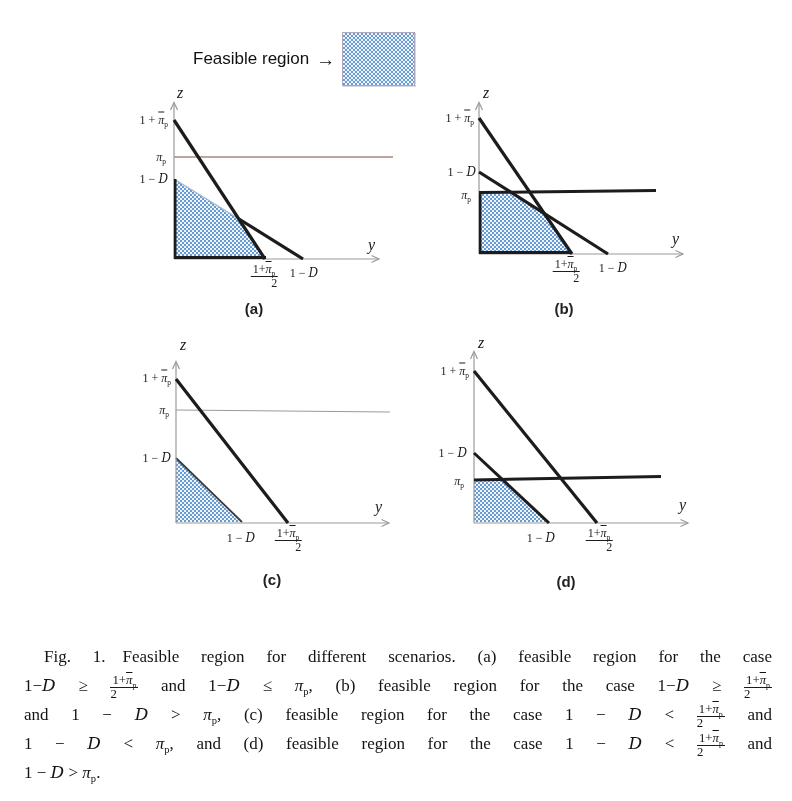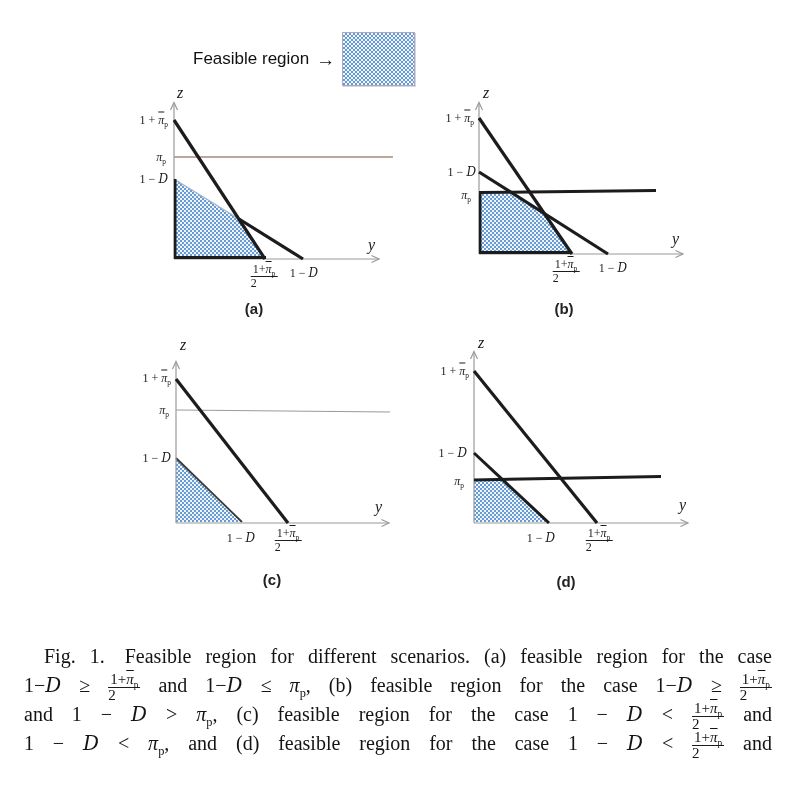--- a/index.html
+++ b/index.html
@@ -16,30 +16,30 @@
           background-size:4px 4px;box-shadow:1px 1px 0 #d8d4e0;}
 
   
   .ml{position:absolute;white-space:nowrap;font-size:12px;color:#1c1c1c;}
   .zt{transform:translate(-100%,-50%);}          
   .xt{transform:translate(-50%,0);}              
   .axl{font-style:italic;font-size:16px;}        
   .iv{font-style:italic;}
   .ovl{text-decoration:overline;text-decoration-thickness:1px;}
   sub{font-size:0.62em;font-style:normal;line-height:0;}
-  .frac{display:inline-block;text-align:left;line-height:1.12;vertical-align:-0.85em;}
+  .frac{display:inline-block;text-align:right;line-height:1.12;vertical-align:-0.85em;}
   .fnum{display:block;border-bottom:1px solid #1c1c1c;padding:0 2px;}
   .fden{display:block;}
 
   
   .subcap{position:absolute;transform:translate(-50%,0);
           font-family:"Liberation Sans", sans-serif;font-weight:bold;font-size:15px;color:#222;}
 
   
-  .figcap{position:absolute;left:24px;top:642px;width:748px;font-size:20px;
+  .figcap{position:absolute;left:24px;top:642px;width:748px;font-size:17px;
           line-height:29px;color:#141414;}
   .capline{text-align:justify;text-align-last:justify;height:29px;}
   .capline.first{text-indent:20px;}
   .capline.last{text-align-last:left;height:auto;}
   .figcap .frac{font-size:0.75em;vertical-align:-0.55em;line-height:1.05;}
   .dcal{font-style:italic;font-family:"DejaVu Serif", serif;}
 </style>
 </head>
 <body>
 
@@ -144,15 +144,16 @@
   <span class="ml zt" style="left:464px;top:481px;"><span class="iv">π</span><sub>p</sub></span>
   <span class="ml xt" style="left:541px;top:531px;">1 − <span class="dcal">D</span></span>
   <span class="ml xt" style="left:599px;top:527px;"><span class="frac"><span class="fnum">1+<span class="iv ovl">π</span><sub>p</sub></span><span class="fden">2</span></span></span>
   <span class="subcap" style="left:566px;top:573px;">(d)</span>
 
   <div class="figcap">
     <div class="capline first">Fig. 1.  Feasible region for different scenarios. (a) feasible region for the case</div>
     <div class="capline">1−<span class="dcal">D</span> ≥ <span class="frac"><span class="fnum">1+<span class="iv ovl">π</span><sub>p</sub></span><span class="fden">2</span></span> and 1−<span class="dcal">D</span> ≤ <span class="iv">π</span><sub>p</sub>, (b) feasible region for the case 1−<span class="dcal">D</span> ≥ <span class="frac"><span class="fnum">1+<span class="iv ovl">π</span><sub>p</sub></span><span class="fden">2</span></span></div>
     <div class="capline">and 1 − <span class="dcal">D</span> &gt; <span class="iv">π</span><sub>p</sub>, (c) feasible region for the case 1 − <span class="dcal">D</span> &lt; <span class="frac"><span class="fnum">1+<span class="iv ovl">π</span><sub>p</sub></span><span class="fden">2</span></span> and</div>
     <div class="capline">1 − <span class="dcal">D</span> &lt; <span class="iv">π</span><sub>p</sub>, and (d) feasible region for the case 1 − <span class="dcal">D</span> &lt; <span class="frac"><span class="fnum">1+<span class="iv ovl">π</span><sub>p</sub></span><span class="fden">2</span></span> and</div>
+    <div class="capline last">1 − <span class="dcal">D</span> &gt; <span class="iv">π</span><sub>p</sub>.</div>
   </div>
 
 </div>
 
 </body></html>

